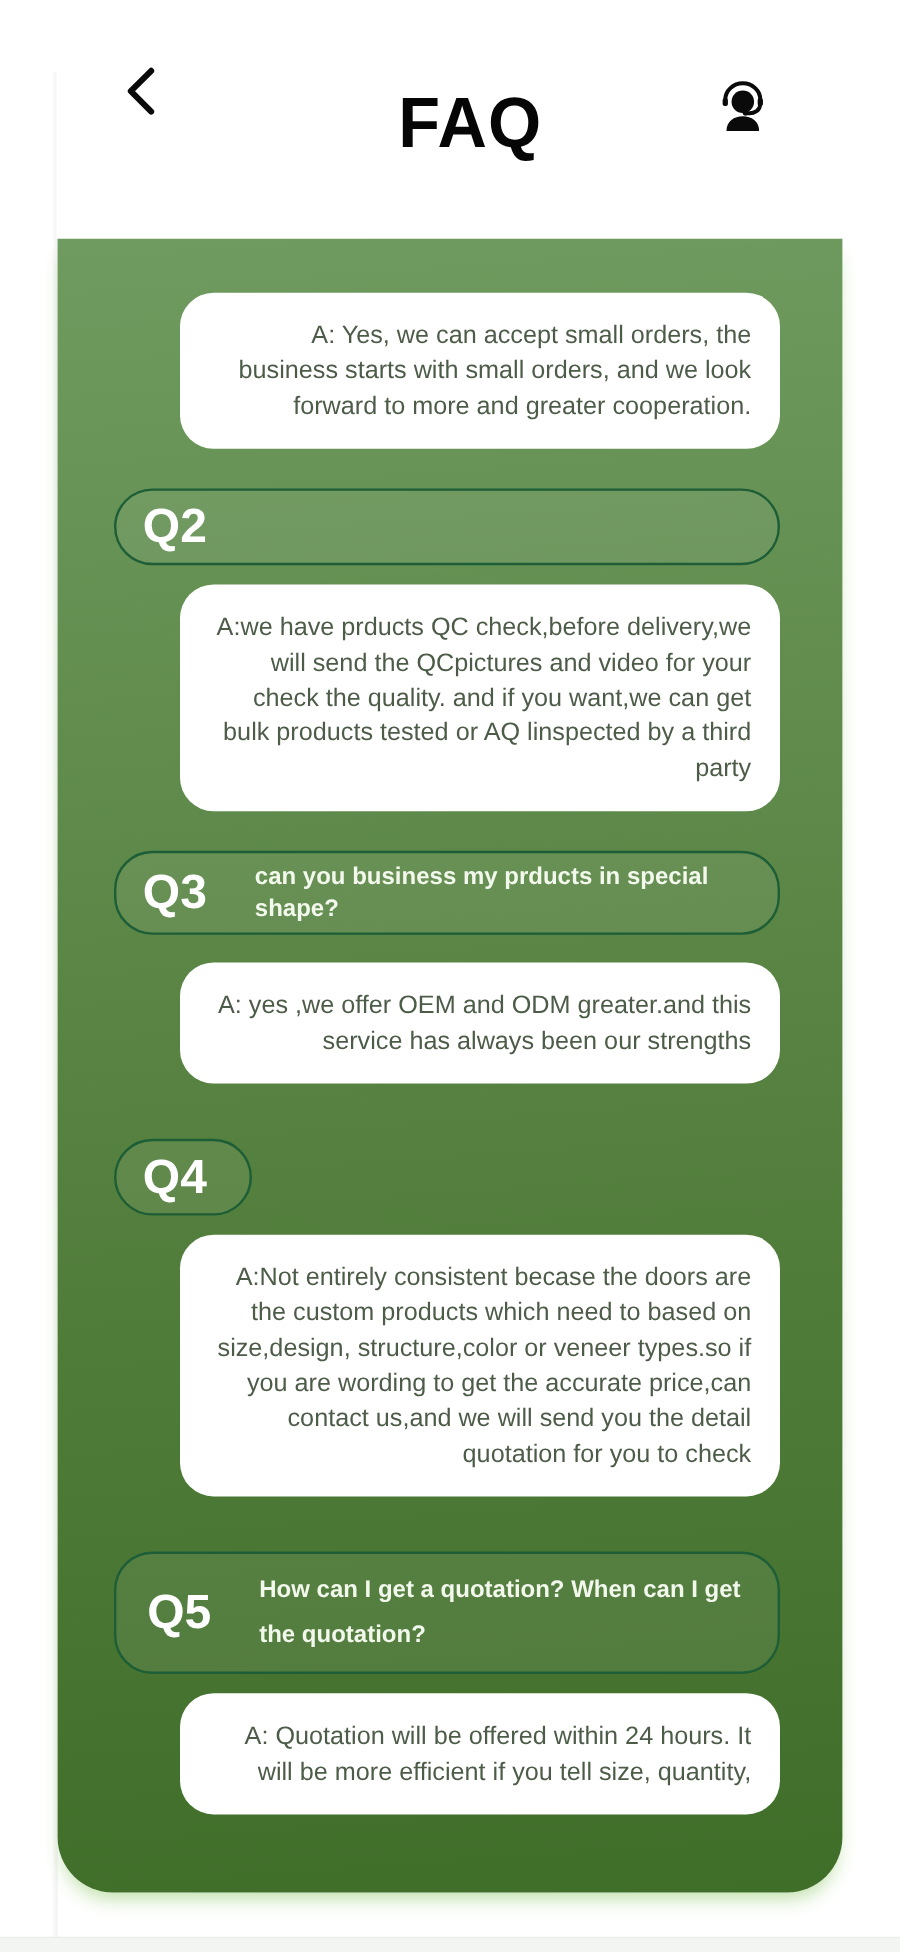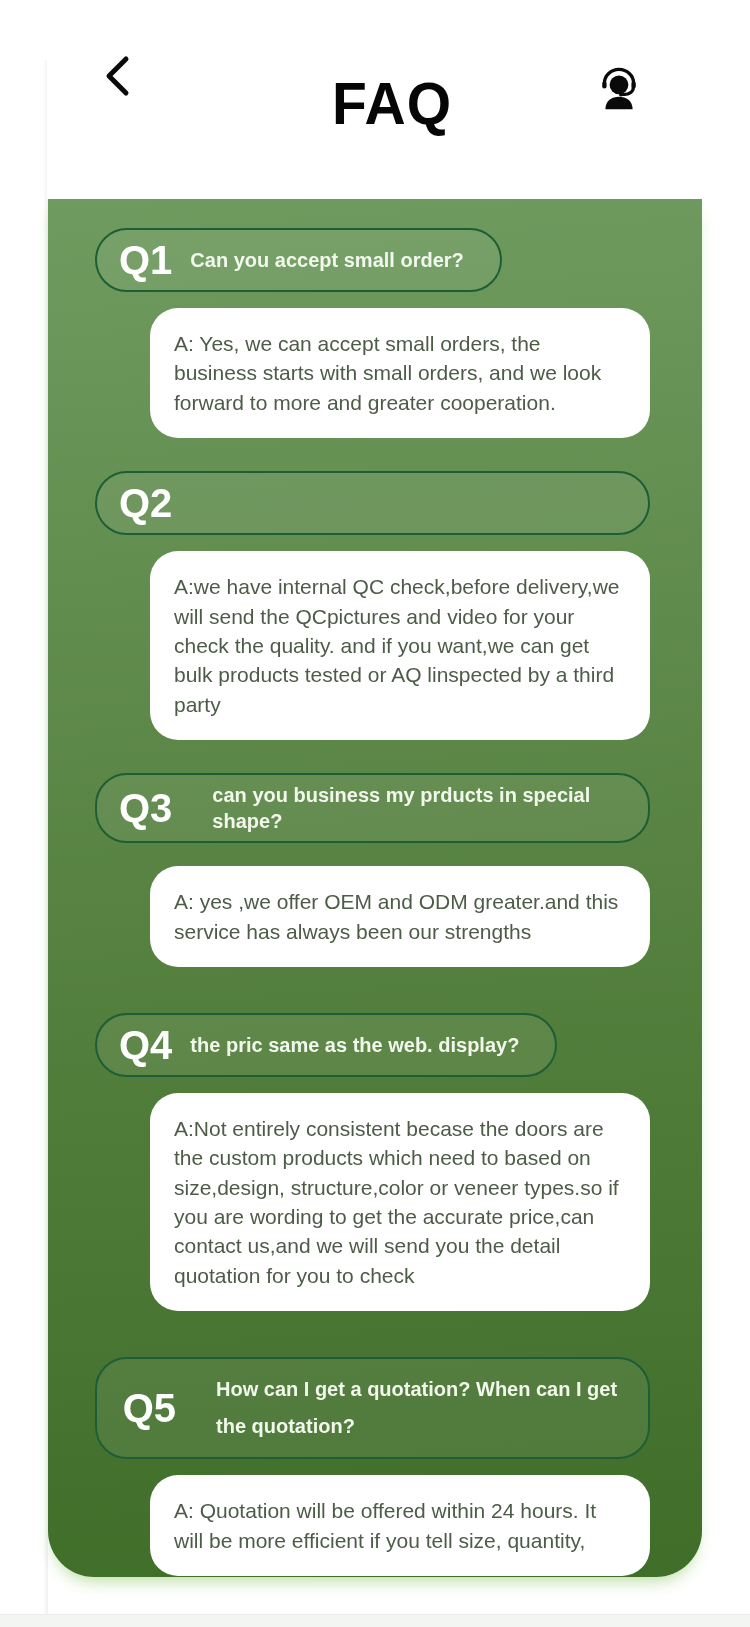--- a/index.html
+++ b/index.html
@@ -88,20 +88,21 @@
     width: 500px;
     background: #ffffff;
     border-radius: 28px;
     padding: 21px 24px;
   }
   .qa.i2 .a-bubble { margin-top: 23px; }
   .a-text {
     margin: 0;
     font-size: 21px; line-height: 1.4; font-weight: 500;
     color: #4d5c48;
+    text-align: right;
   }
 
   .icon-svg { display: block; }
 </style>
 </head>
 <body>
 
 <div class="left-edge"></div>
 <div class="bottom-strip"></div>
 
@@ -127,52 +128,47 @@
         <circle cx="13.0" cy="16.2" r="1.0" fill="#0a0a0a"></circle>
         <path d="M5.2 23.6 c0 -4.2 3.2 -6.2 6.8 -6.2 s6.8 2 6.8 6.2 z" fill="#0a0a0a"></path>
       </svg>
     </span>
   </button>
 </header>
 
 <main class="panel">
 
   <section class="qa first i0">
-    <div class="q-bubble fit">
-      <span class="q-id">Q1</span>
-      <span class="q-text">Can you accept small order?</span>
-    </div>
     <div class="a-bubble">
       <p class="a-text">A: Yes, we can accept small orders, the business starts with small orders, and we look forward to more and greater cooperation.</p>
     </div>
   </section>
 
   <section class="qa i1">
     <div class="q-bubble wide">
       <span class="q-id">Q2</span>
     </div>
     <div class="a-bubble">
-      <p class="a-text">A:we have internal QC check,before delivery,we will send the QCpictures and video for your check the quality. and if you want,we can get bulk products tested or AQ linspected by a third party</p>
+      <p class="a-text">A:we have prducts QC check,before delivery,we will send the QCpictures and video for your check the quality. and if you want,we can get bulk products tested or AQ linspected by a third party</p>
     </div>
   </section>
 
   <section class="qa i2">
     <div class="q-bubble wide">
       <span class="q-id">Q3</span>
       <span class="q-text">can you business my prducts in special shape?</span>
     </div>
     <div class="a-bubble">
       <p class="a-text">A: yes ,we offer OEM and ODM greater.and this service has always been our strengths</p>
     </div>
   </section>
 
   <section class="qa gap-lg i3">
     <div class="q-bubble fit">
       <span class="q-id">Q4</span>
-      <span class="q-text">the pric same as the web. display?</span>
     </div>
     <div class="a-bubble">
       <p class="a-text">A:Not entirely consistent becase the doors are the custom products which need to based on size,design, structure,color or veneer types.so if you are wording to get the accurate price,can contact us,and we will send you the detail quotation for you to check</p>
     </div>
   </section>
 
   <section class="qa gap-lg i4">
     <div class="q-bubble wide">
       <span class="q-id">Q5</span>
       <span class="q-text">How can I get a quotation? When can I get the quotation?</span>

